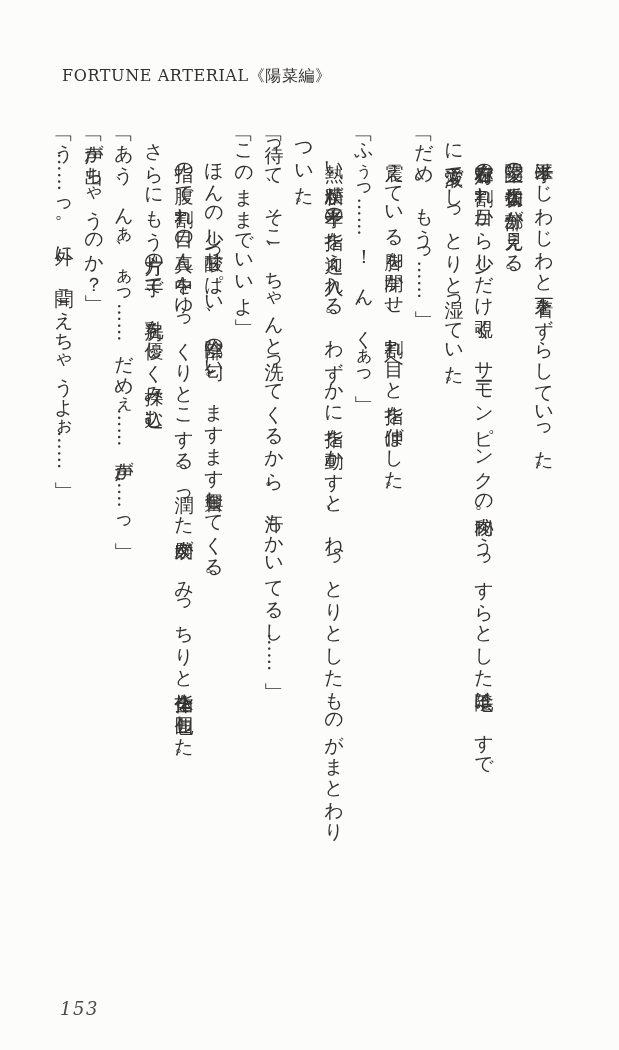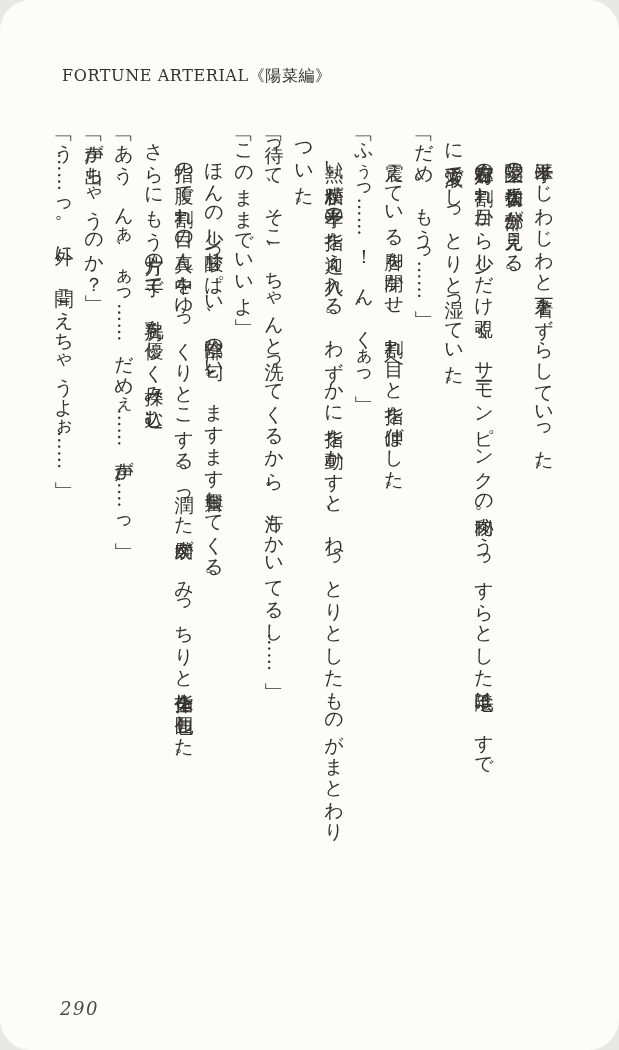--- a/index.html
+++ b/index.html
@@ -9,21 +9,20 @@
   }
   .page {
     position: relative;
     width: 619px;
     height: 1050px;
     margin: 0 auto;
     background: #fcfcfa;
     overflow: hidden;
     font-family: "DejaVu Serif", "Liberation Serif", serif;
     color: #2f2f2f;
-    border-radius: 31px;
   }
   .running-header {
     position: absolute;
     left: 62px;
     top: 66px;
     font-size: 16px;
     letter-spacing: 0.6px;
     color: #33312f;
     white-space: nowrap;
   }
@@ -78,15 +77,15 @@
     <p>「待って、そこ、ちゃんと洗ってくるから。汗もかいてるし……」</p>
     <p>「このままでいいよ」</p>
     <p class="indent">ほんの少し甘酸っぱい、陰部の匂い。ますます興奮してくる。</p>
     <p class="indent">指の腹で割れ目の真ん中をゆっくりとこする。潤った肉襞が、みっちりと指全体を包囲した。</p>
     <p>さらにもう片方の手で、乳房を優しく揉み込む。</p>
     <p>「あう、んぁ、ぁっ……だめぇ……声が……っ」</p>
     <p>「声が出ちゃうのか？」</p>
     <p>「う……っ。外に、聞こえちゃうよぉ……」</p>
   </div>
 
-  <div class="page-number">290</div>
+  <div class="page-number">153</div>
 
 </div>
 
 </body></html>

